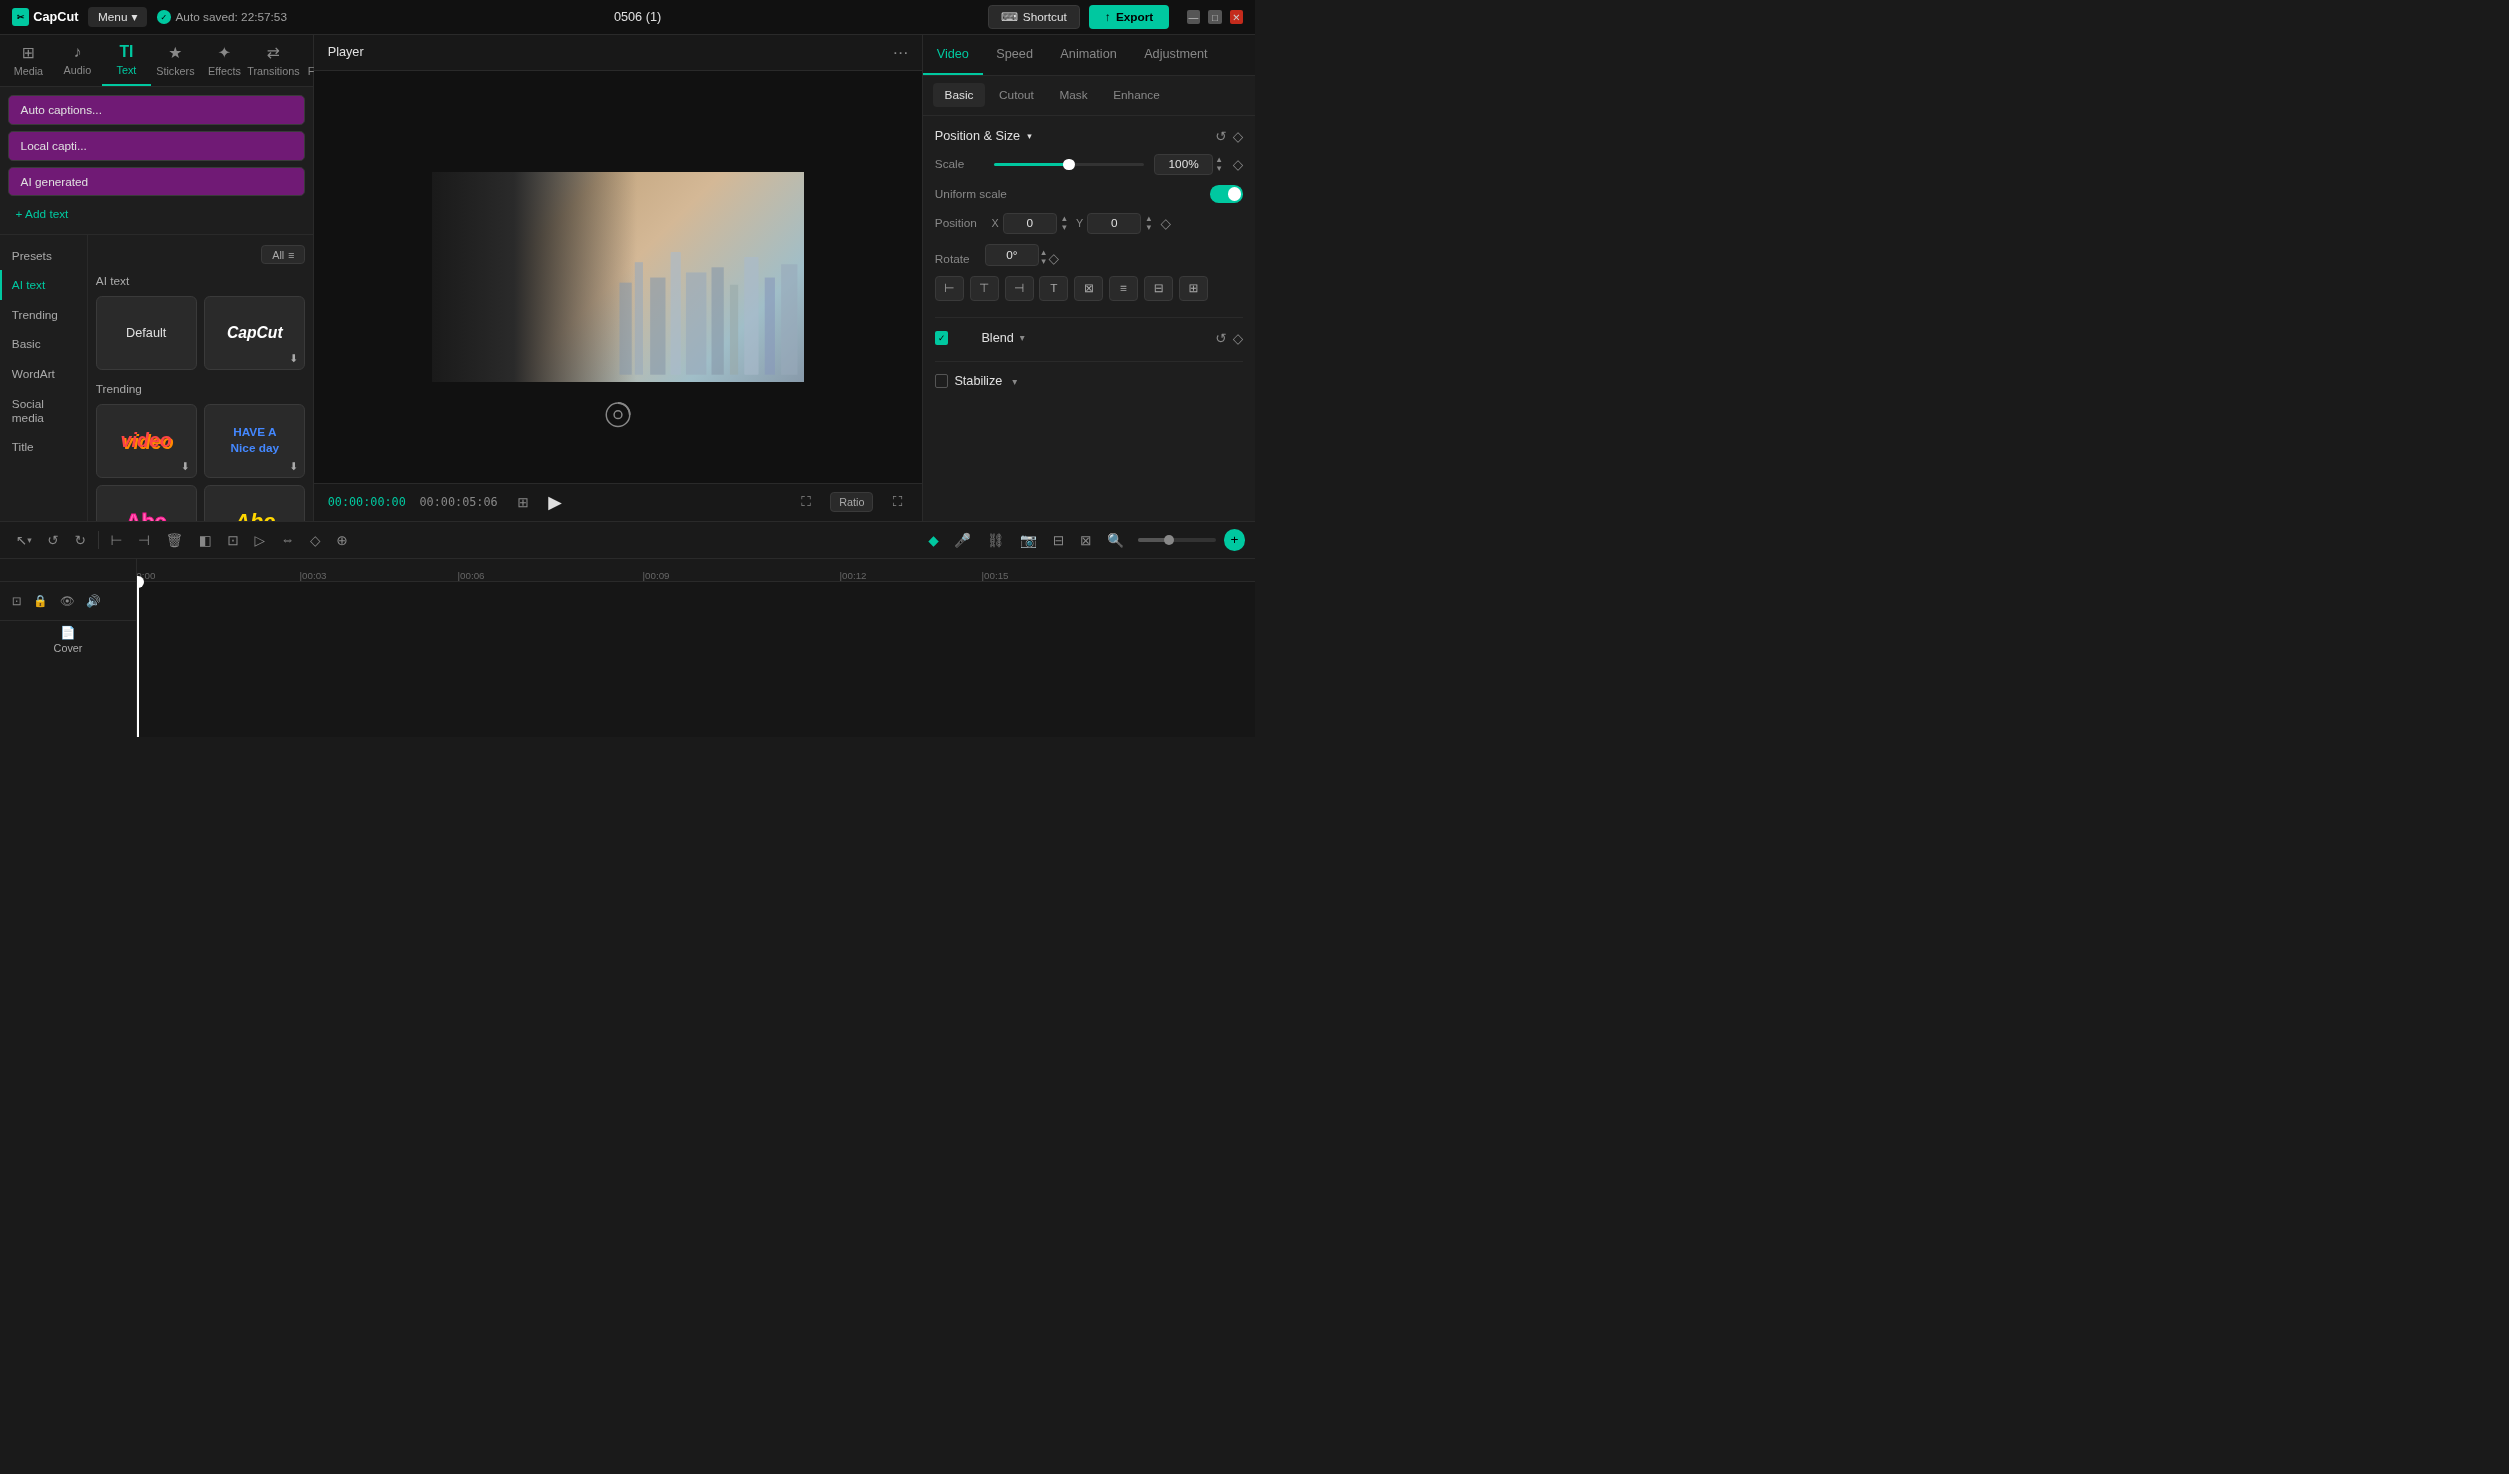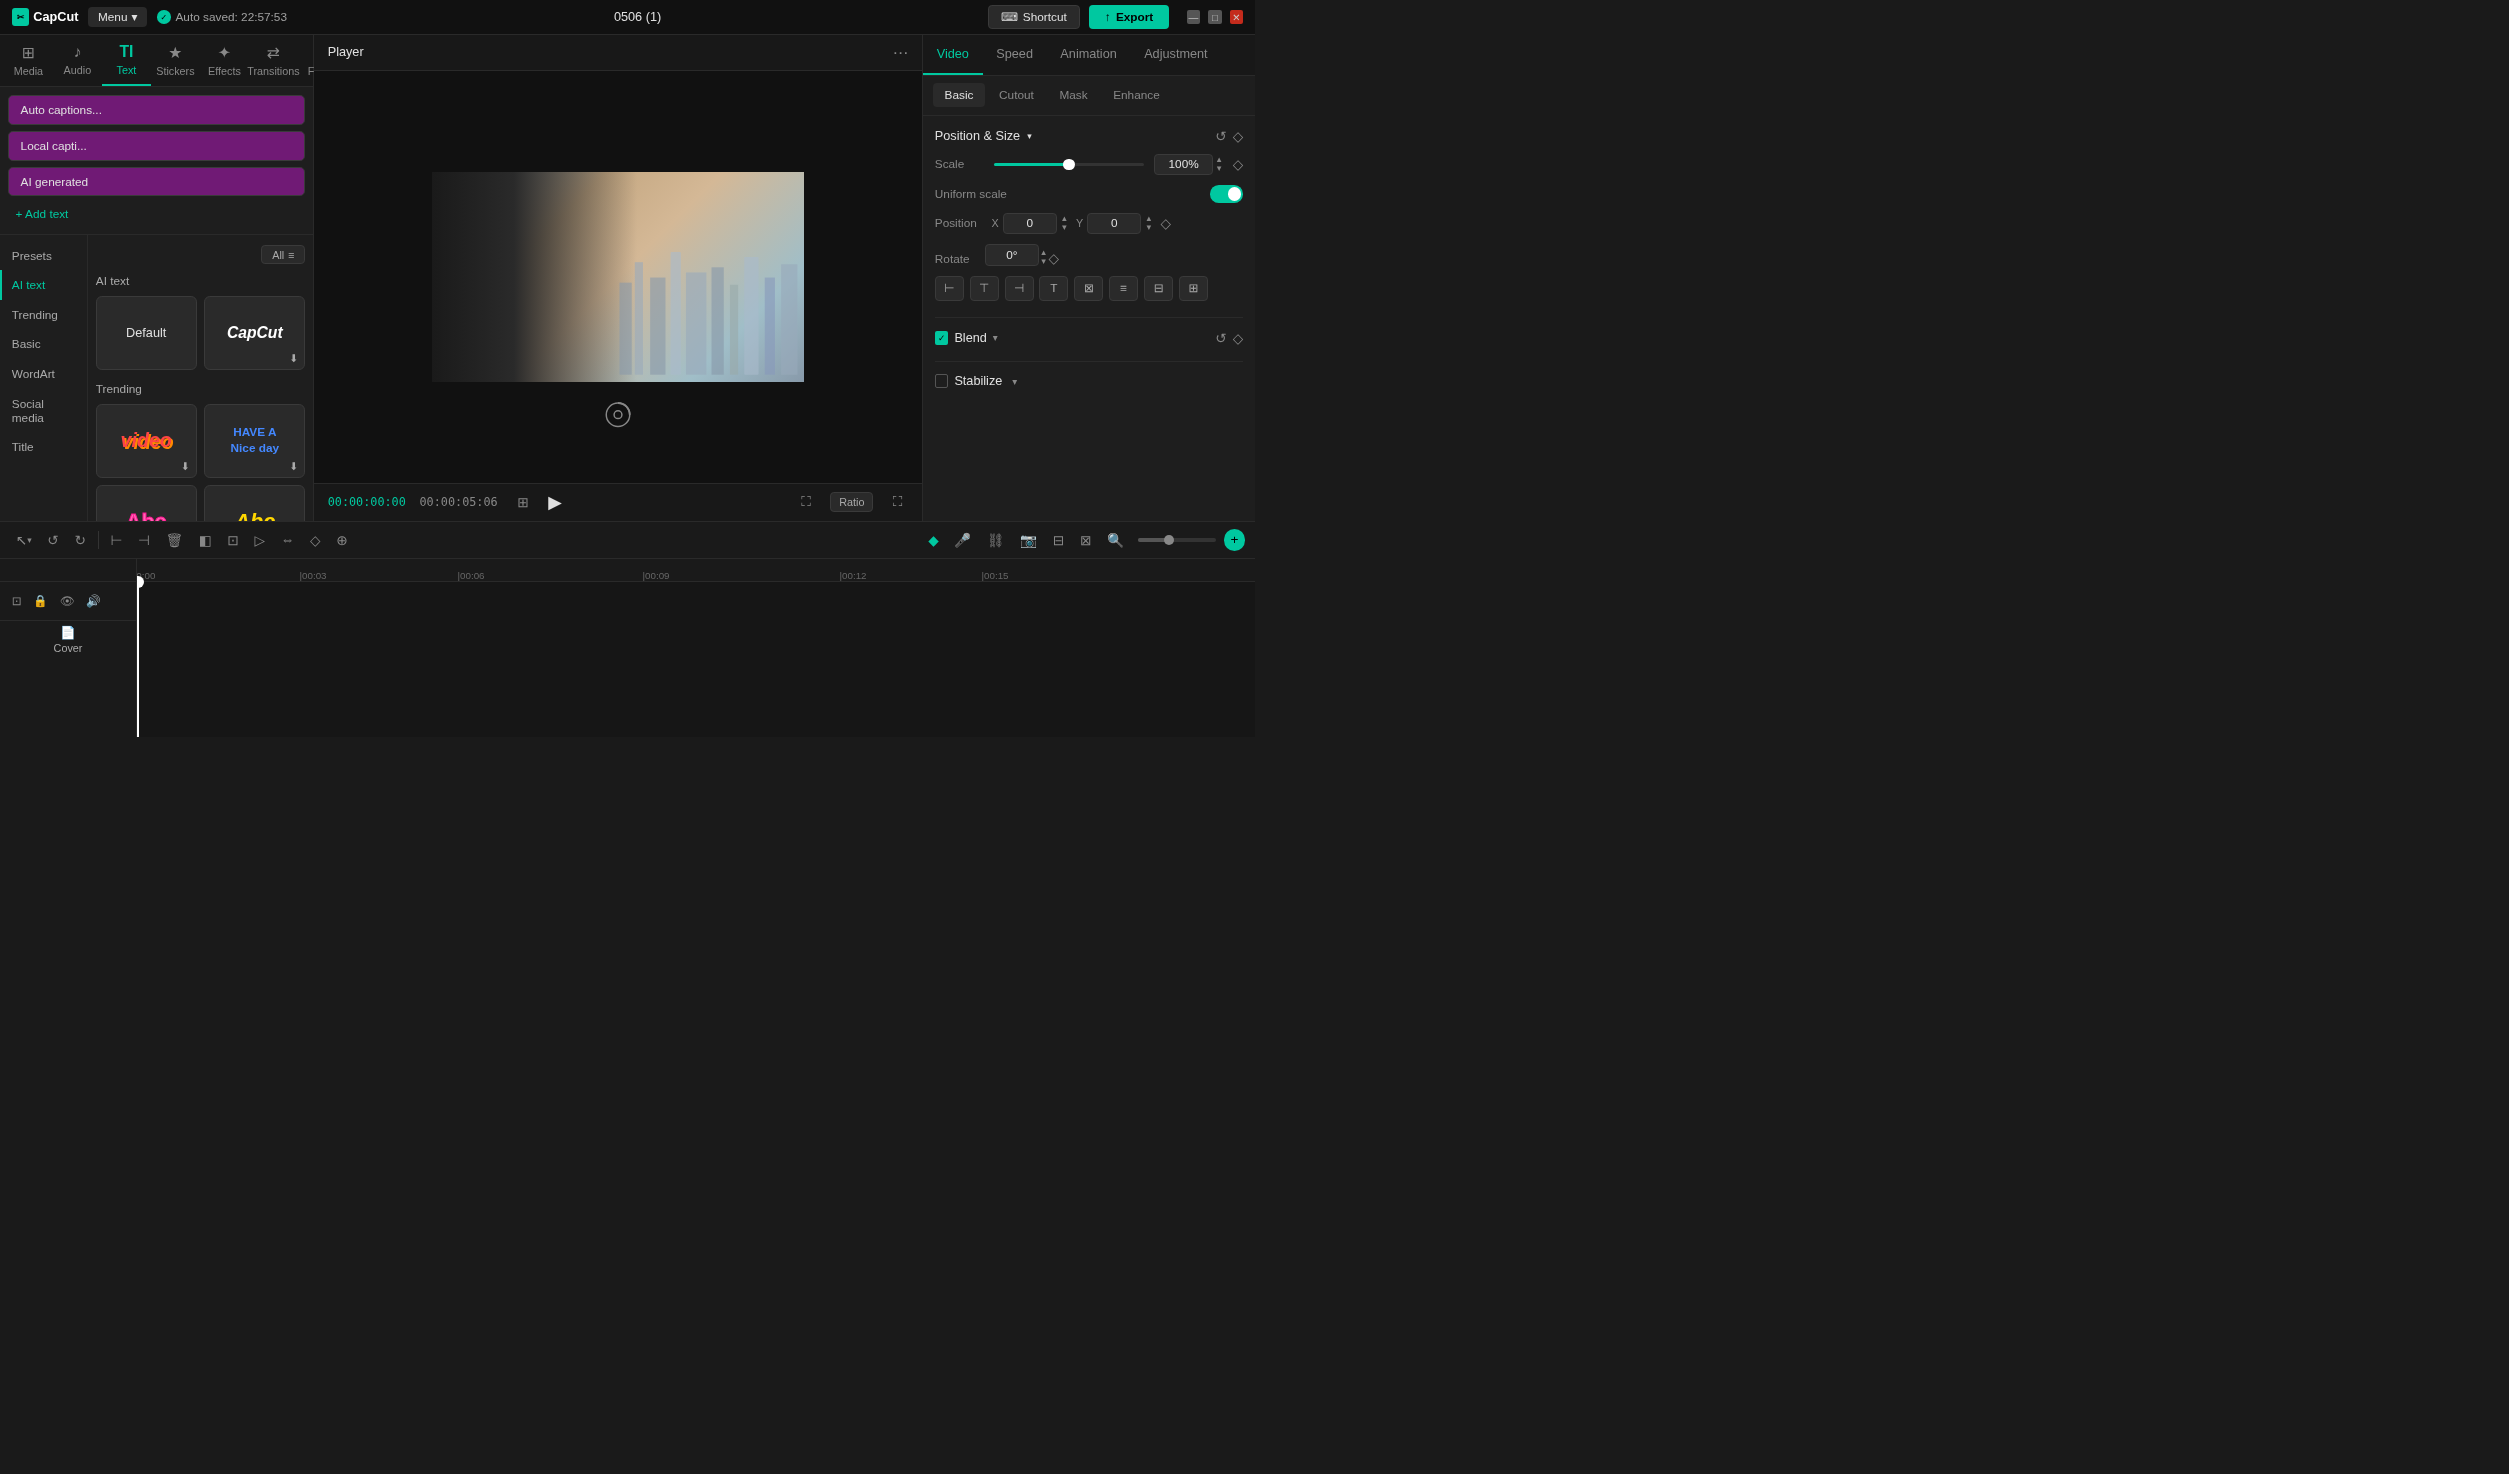--- a/index.html
+++ b/index.html
@@ -698,20 +698,21 @@
       display: flex;
       align-items: center;
       justify-content: center;
       font-size: 8.8px;
       color: #000;
       cursor: pointer;
     }
     .blend-label {
       font-size: 12.7px;
       color: #e0e0e0;
+      margin-left: 27px;
     }
     .blend-arrow {
       font-size: 9.8px;
       color: #888;
     }
 
     
     .stabilize-row {
       display: flex;
       align-items: center;

